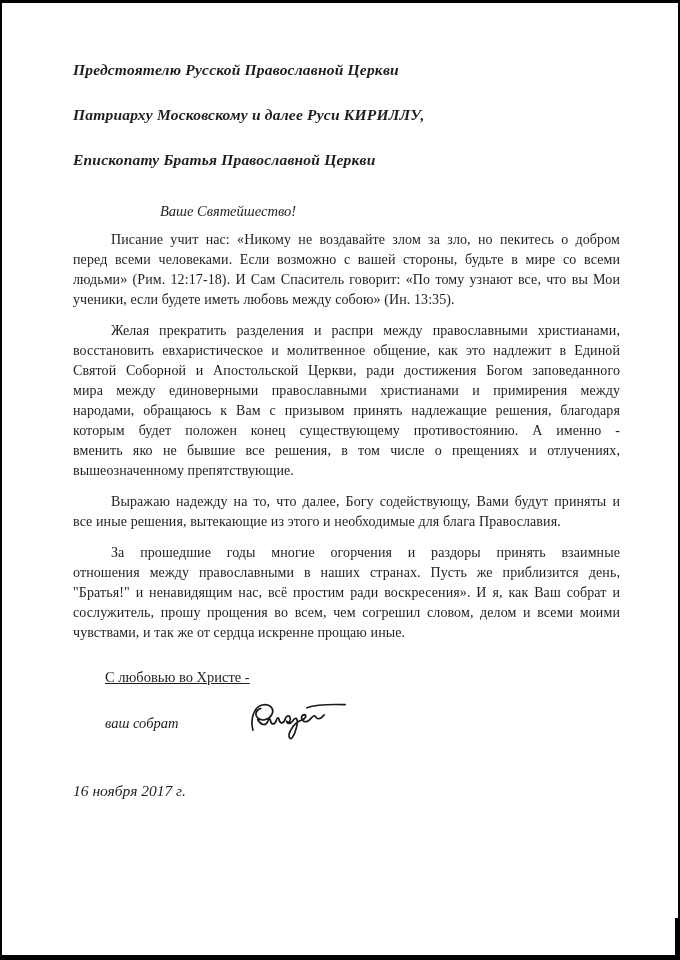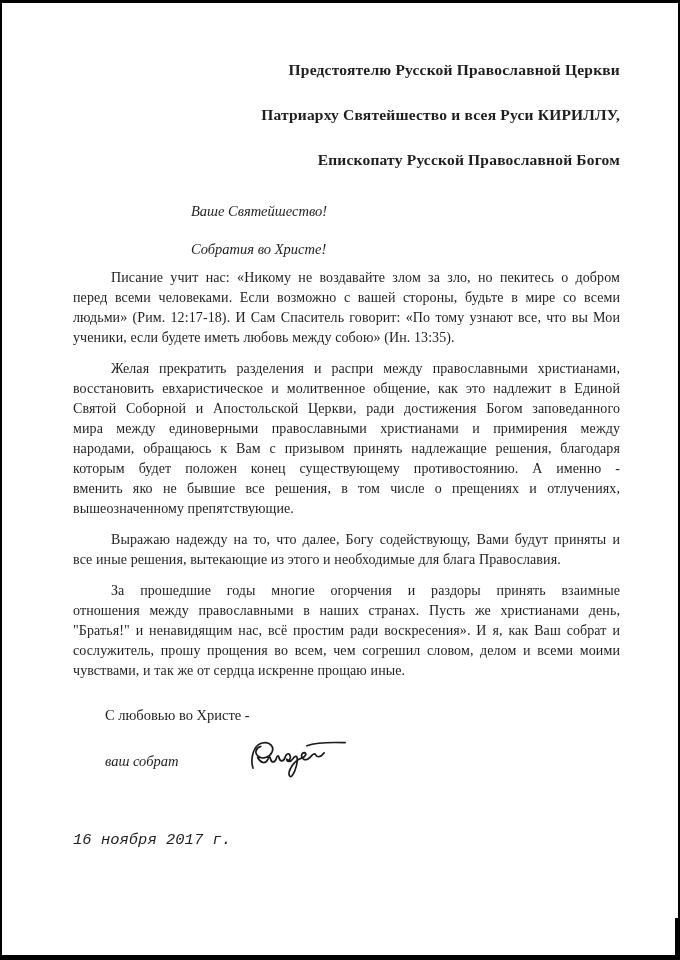--- a/index.html
+++ b/index.html
@@ -23,33 +23,34 @@
   .content {
     position: relative;
     box-sizing: border-box;
     width: 100%;
     height: 100%;
     padding: 0 58px 0 71px;
   }
   
   .recipient {
     padding-top: 44px;
-    text-align: right;
+    text-align: left;
+    font-style: italic;
   }
   .recipient .rline {
     font-weight: bold;
     font-size: 15.5px;
     line-height: 45px;
     white-space: nowrap;
     letter-spacing: 0.2px;
   }
   
   .salutation {
     margin-top: 10px;
-    margin-left: 118px;
+    margin-left: 87px;
   }
   .salutation .sline {
     font-style: italic;
     font-size: 14.5px;
     line-height: 38px;
     white-space: nowrap;
   }
   
   .letter-body {
     margin-top: 0;
@@ -70,20 +71,21 @@
   }
   .pline.last {
     text-align-last: left;
   }
   
   .closing {
     margin-top: 24px;
     margin-left: 32px;
     font-size: 14.5px;
     line-height: 20px;
+    text-decoration: underline;
   }
   .sig-row {
     margin-top: 14px;
     margin-left: 32px;
     height: 50px;
     display: flex;
     align-items: flex-start;
     gap: 48px;
   }
   .sig-prefix {
@@ -91,22 +93,21 @@
     font-size: 14.5px;
     line-height: 24px;
     padding-top: 10px;
   }
   .sig-svg {
     margin-left: 20px;
     transform: rotate(-2deg) translateY(-6px);
   }
   
   .dateline {
-    margin-top: 36px;
-    font-family: Liberation Mono, monospace;
+    margin-top: 24px;
   }
   .dateline .dline {
     font-style: italic;
     font-size: 15.5px;
     line-height: 31px;
     white-space: nowrap;
   }
   
   .edge-nub {
     position: absolute;
@@ -119,28 +120,27 @@
 </style>
 </head>
 <body>
 
 <div class="scan-page">
   <div class="content">
 
     <div class="recipient">
 
     <div class="rline">Предстоятелю Русской Православной Церкви</div>
-        <div class="rline">Патриарху Святейшество и всея Руси КИРИЛЛУ,</div>
-        <div class="rline">Епископату Русской Православной Богом</div>
+        <div class="rline">Патриарху Московскому и далее Руси КИРИЛЛУ,</div>
+        <div class="rline">Епископату Братья Православной Церкви</div>
       </div>
 
     <div class="salutation">
 
     <div class="sline">Ваше Святейшество!</div>
-        <div class="sline">Собратия во Христе!</div>
       </div>
 
     <div class="letter-body">
         <div class="para">
           <div class="pline first">Писание учит нас: «Никому не воздавайте злом за зло, но пекитесь о добром</div>
           <div class="pline">перед всеми человеками. Если возможно с вашей стороны, будьте в мире со всеми</div>
           <div class="pline">людьми» (Рим. 12:17-18). И Сам Спаситель говорит: «По тому узнают все, что вы Мои</div>
           <div class="pline last">ученики, если будете иметь любовь между собою» (Ин. 13:35).</div>
         </div>
         <div class="para">
@@ -152,21 +152,21 @@
           <div class="pline">которым будет положен конец существующему противостоянию. А именно -</div>
           <div class="pline">вменить яко не бывшие все решения, в том числе о прещениях и отлучениях,</div>
           <div class="pline last">вышеозначенному препятствующие.</div>
         </div>
         <div class="para">
           <div class="pline first">Выражаю надежду на то, что далее, Богу содействующу, Вами будут приняты и</div>
           <div class="pline last">все иные решения, вытекающие из этого и необходимые для блага Православия.</div>
         </div>
         <div class="para">
           <div class="pline first">За прошедшие годы многие огорчения и раздоры принять взаимные</div>
-          <div class="pline">отношения между православными в наших странах. Пусть же христианами день,</div>
+          <div class="pline">отношения между православными в наших странах. Пусть же приблизится день,</div>
           <div class="pline">"Братья!" и ненавидящим нас, всё простим ради воскресения». И я, как Ваш собрат и</div>
           <div class="pline">сослужитель, прошу прощения во всем, чем согрешил словом, делом и всеми моими</div>
           <div class="pline last">чувствами, и так же от сердца искренне прощаю иные.</div>
         </div>
       </div>
 
     <div class="closing">С любовью во Христе -</div>
 
     <div class="sig-row">
       <span class="sig-prefix">ваш собрат</span>

